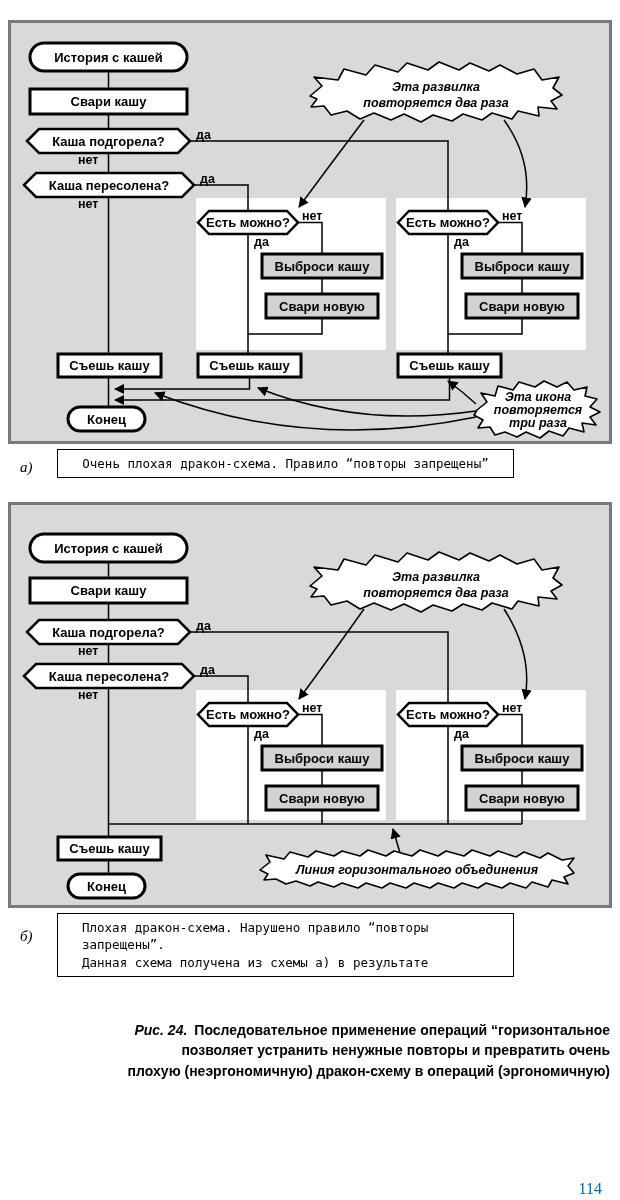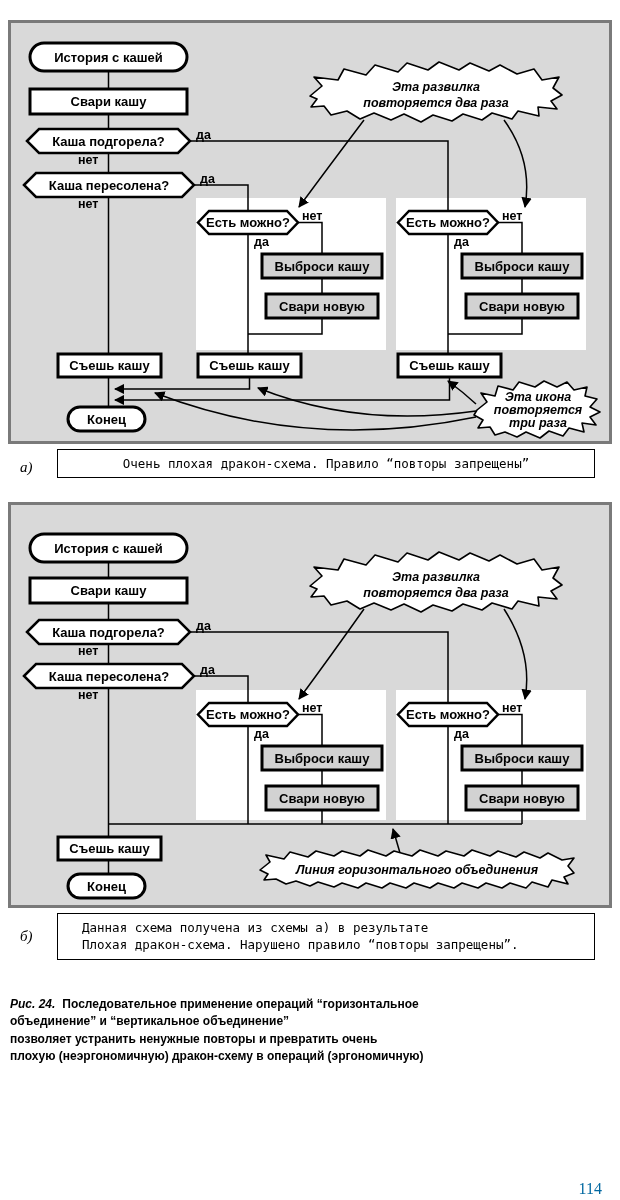--- a/index.html
+++ b/index.html
@@ -20,37 +20,37 @@
 
   .node-fill { fill:#ffffff; stroke:#000; }
   .gray-fill { fill:#d2d2d2; stroke:#000; }
   .sw3 { stroke-width:3; }
   .sw25 { stroke-width:2.5; }
   .wire { stroke:#000; stroke-width:1.5; fill:none; }
   .cloud { fill:#ffffff; stroke:#000; stroke-width:1.6; stroke-linejoin:round; }
 
   
   .caption-strip {
-    position:absolute; left:57px; width:538px; background:#fff;
+    position:absolute; left:57px; width:457px; background:#fff;
     border:1.5px solid #000;
     font-family:"DejaVu Sans Mono", monospace; font-size:12.5px;
     color:#000; line-height:1.38; padding:5px 6px;
   }
   .strip-a { top:437px; text-align:center; }
   .strip-b { top:901px; text-align:left; padding-left:24px; }
   .panel-label {
     position:absolute; left:20px; font-style:italic; font-size:15px;
     font-family:"Liberation Serif", serif; color:#000;
   }
   .label-a { top:447px; }
   .label-b { top:916px; }
 
   .fig-caption {
-    position:absolute; top:984px; left:10px; width:600px; text-align:left;
-    font-weight:700; font-size:12px; line-height:1.45; color:#000;
+    position:absolute; top:1008px; left:10px; width:600px; text-align:right;
+    font-weight:700; font-size:14px; line-height:1.45; color:#000;
   }
   .fig-prefix { font-style:italic; margin-right:7px; }
 
   .page-num {
     position:absolute; top:1168px; right:18px;
     font-family:"Liberation Serif", serif; font-size:16px; color:#0369a1;
   }
 </style>
 </head>
 <body>
@@ -260,27 +260,26 @@
     </g>
 
     <g>
       <path class="cloud" d="M252,368 L262,360 L258,353 L276,357 L282,350 L300,355 L308,349 L326,354 L334,349 L352,354 L360,348 L378,354 L386,349 L404,354 L412,348 L430,354 L438,349 L456,354 L464,348 L482,354 L490,349 L508,355 L516,350 L532,356 L540,351 L554,358 L566,356 L560,364 L566,371 L556,375 L560,382 L544,378 L540,385 L524,380 L518,386 L502,381 L494,386 L478,381 L470,386 L454,381 L446,386 L430,381 L422,386 L406,381 L398,386 L382,381 L374,386 L358,381 L350,386 L334,381 L326,385 L310,380 L302,384 L288,379 L278,382 L268,377 L256,378 L260,372 Z"></path>
       <text class="ct" x="409" y="368">Линия горизонтального объединения</text>
     </g>
   </svg>
 
   <div class="panel-label label-b">б)</div>
   <div class="caption-strip strip-b">
+    <div>Плохая дракон-схема. Нарушено правило “повторы запрещены”.</div>
     <div>Данная схема получена из схемы а)  в результате</div>
-    <div>Плохая дракон-схема. Нарушено правило “повторы запрещены”.</div>
   </div>
 
   <div class="fig-caption">
     <div>
       <span class="fig-prefix">Рис. 24.</span><span>Последовательное применение операций “горизонтальное</span>
     </div>
-    <div>объединение” и “вертикальное объединение”</div>
     <div>позволяет устранить ненужные повторы и превратить очень</div>
     <div>плохую (неэргономичную) дракон-схему в операций (эргономичную)</div>
   </div>
 
   <div class="page-num">114</div>
 </div>
 
 </body></html>

